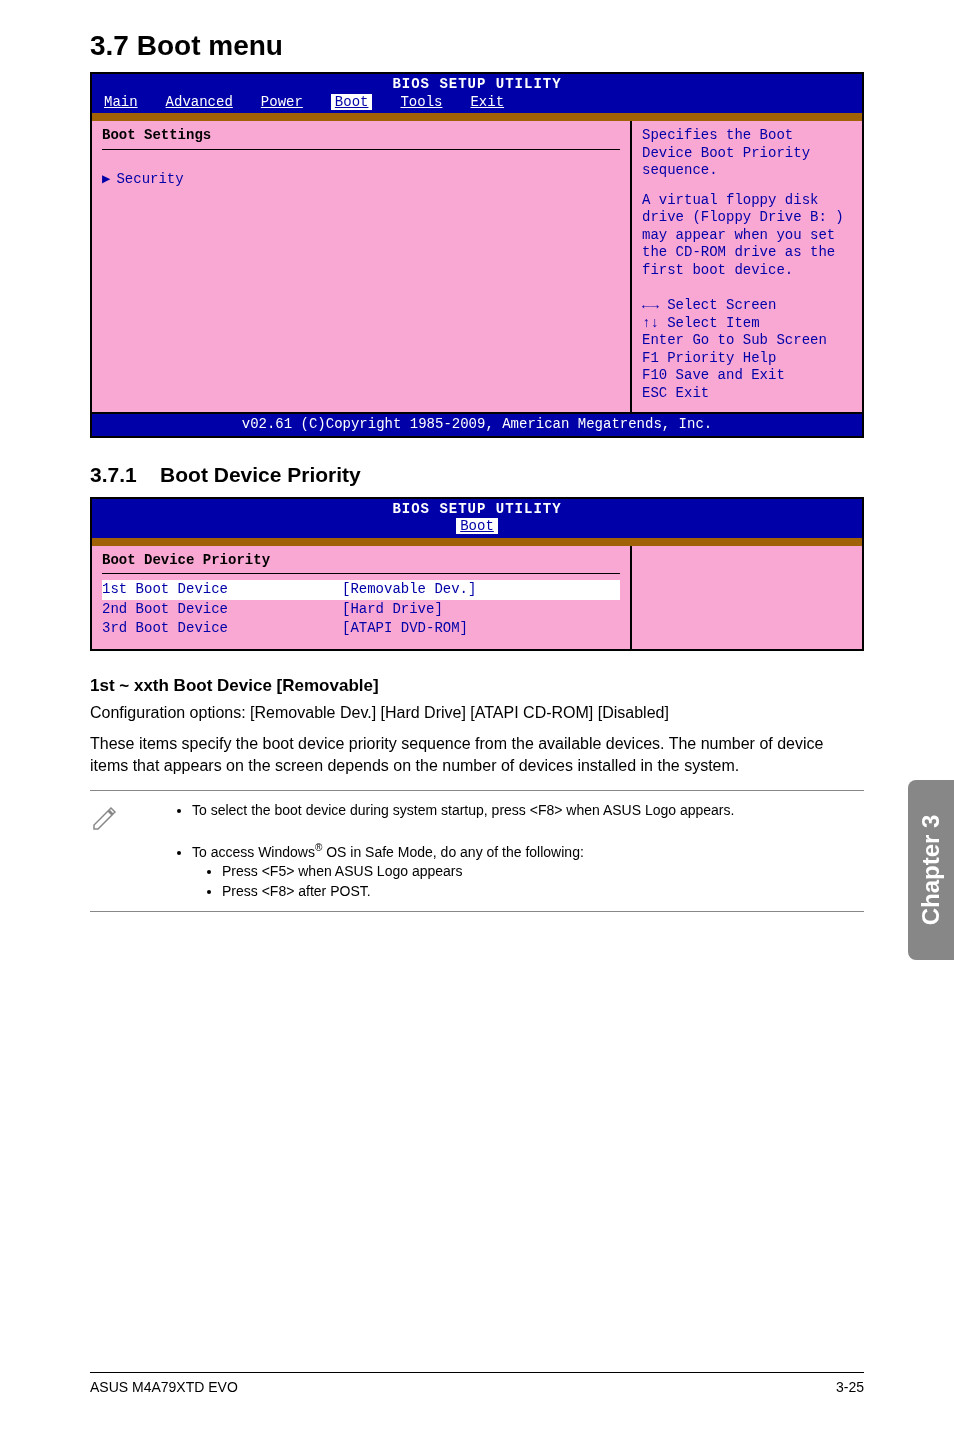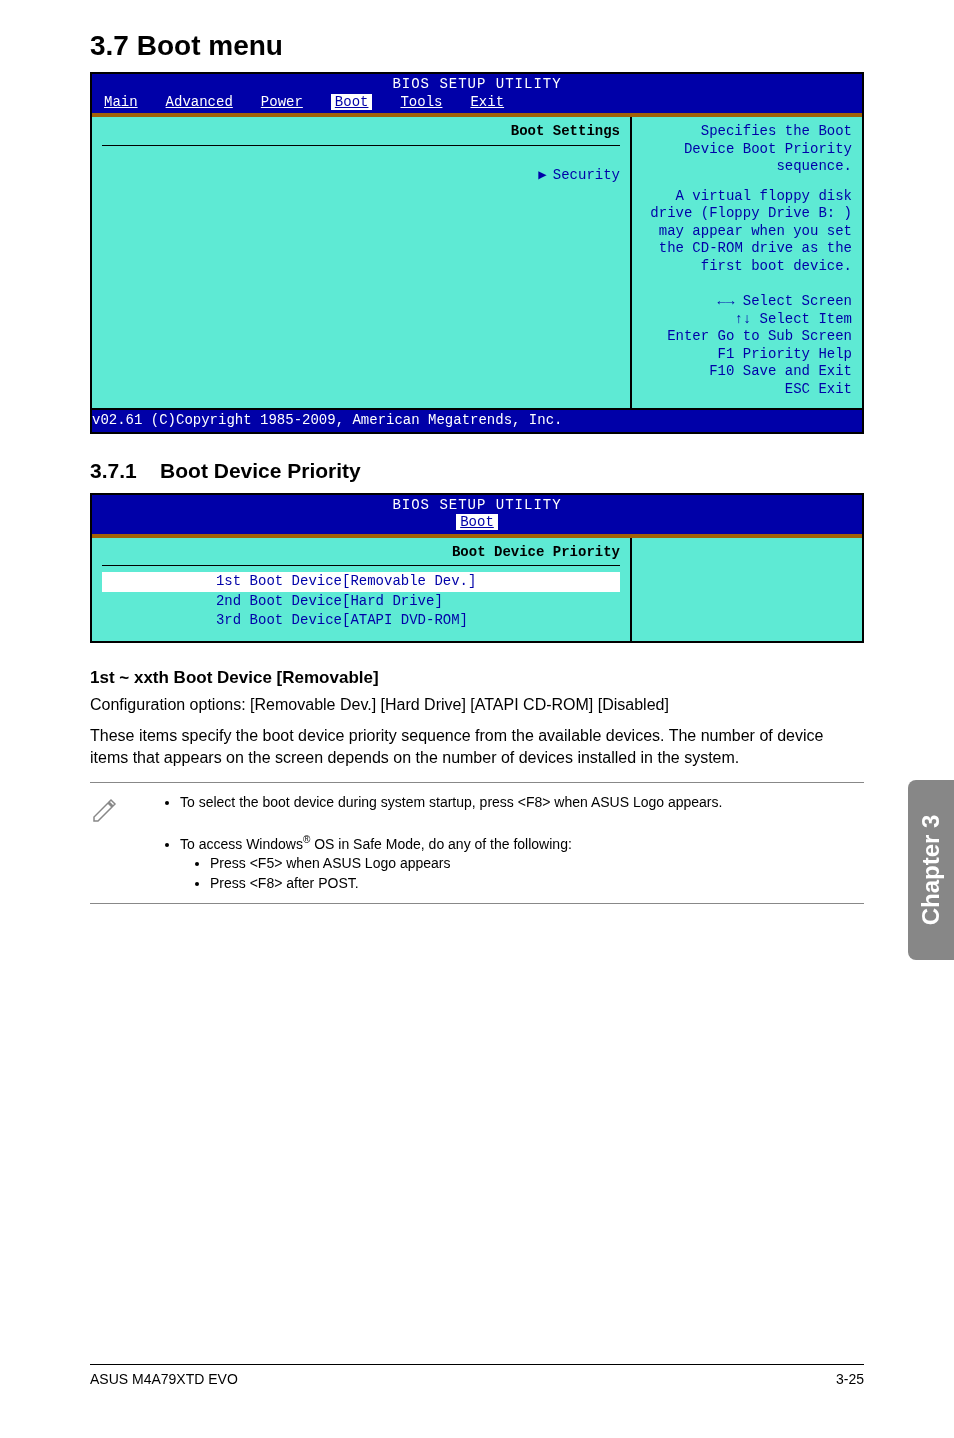--- a/index.html
+++ b/index.html
@@ -27,43 +27,42 @@
     border: 2px solid #000;
     background: #0000a8;
     color: #fff;
     font-family: "Courier New", monospace;
     font-size: 14px;
     line-height: 1.25;
     margin: 10px 0 25px 0;
   }
   .bios-title {
     text-align: center;
-    font-weight: normal;
+    font-weight: bold;
     letter-spacing: 1px;
     padding-top: 2px;
   }
   .bios-tabs {
     padding: 0 12px 2px 12px;
   }
   .bios-tabs span {
     margin-right: 28px;
     text-decoration: underline;
   }
   .bios-tabs .active {
     background: #ffffff;
     color: #0000a8;
     padding: 0 4px;
     text-decoration: underline;
   }
   .bios-body {
     display: flex;
-    background: #5eead4;
-    color: #0000a8;
-    border-top: 4px solid #a16207;
-    text-align: right;
+    background: #f9a8d4;
+    color: #0000a8;
+    border-top: 8px solid #a16207;
   }
   .bios-left {
     flex: 1;
     padding: 6px 10px 10px 10px;
     border-right: 2px solid #000;
     min-height: 230px;
   }
   .bios-right {
     width: 210px;
     padding: 6px 10px 10px 10px;
@@ -84,20 +83,21 @@
   .bios-item .tri {
     color: #0000a8;
     margin-right: 6px;
   }
   .bios-item.selected {
     background: #ffffff;
   }
   .bios-footer {
     background: #0000a8;
     color: #fff;
+    text-align: center;
     padding: 2px 0;
     border-top: 2px solid #000;
   }
   .h2 {
     font-size: 21px;
     font-weight: bold;
     margin: 20px 0 10px 0;
   }
   .h3 {
     font-size: 17px;
@@ -105,21 +105,21 @@
     margin: 10px 0 6px 0;
   }
   .bios-box.small .bios-left { min-height: 60px; }
   .bios-box.small .bios-right { min-height: 60px; }
   .note-row {
     border-top: 1px solid #888;
     border-bottom: 1px solid #888;
     padding: 10px 0;
     margin-top: 14px;
     display: flex;
-    gap: 20px;
+    gap: 32px;
   }
   .note-icon {
     width: 30px;
     padding-top: 4px;
   }
   .note-body {
     flex: 1;
     font-size: 14px;
     line-height: 1.4;
   }

